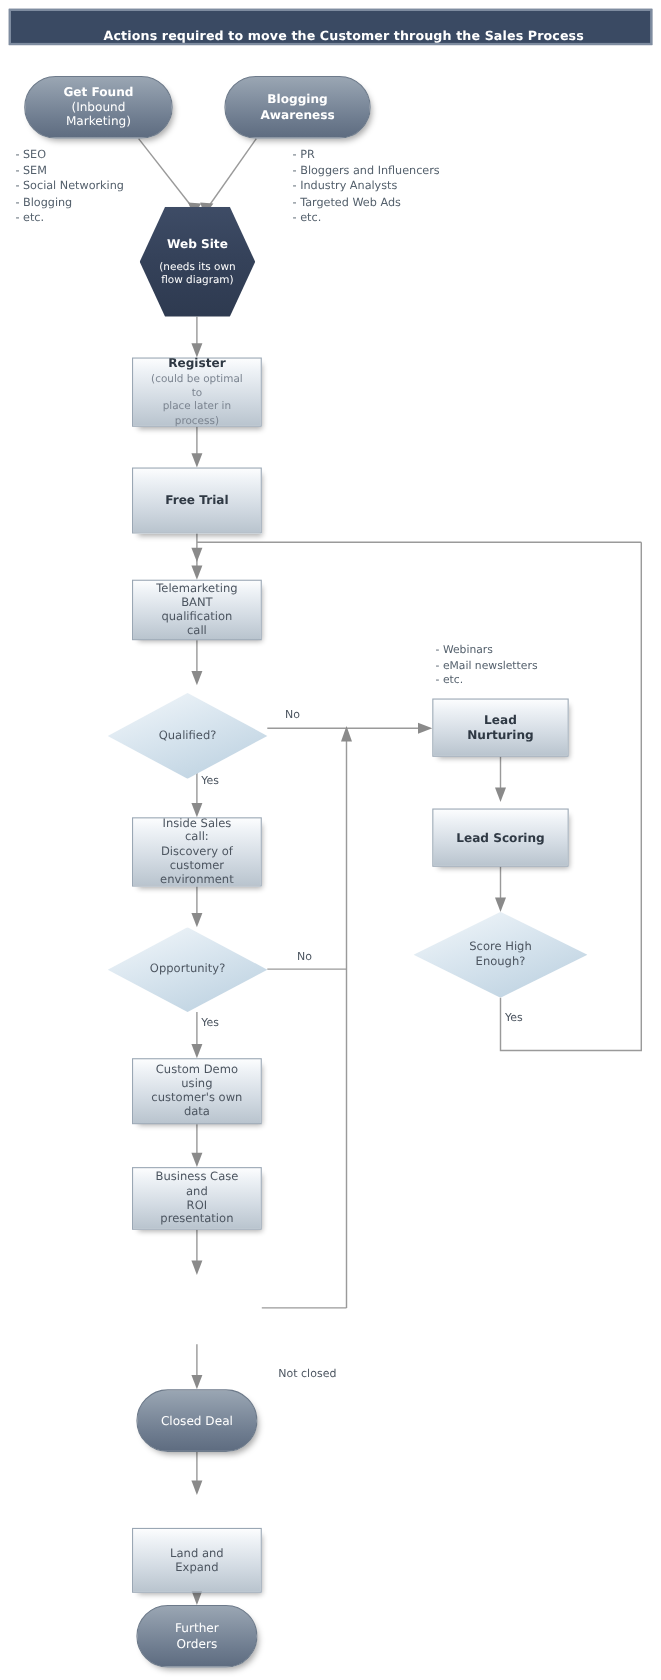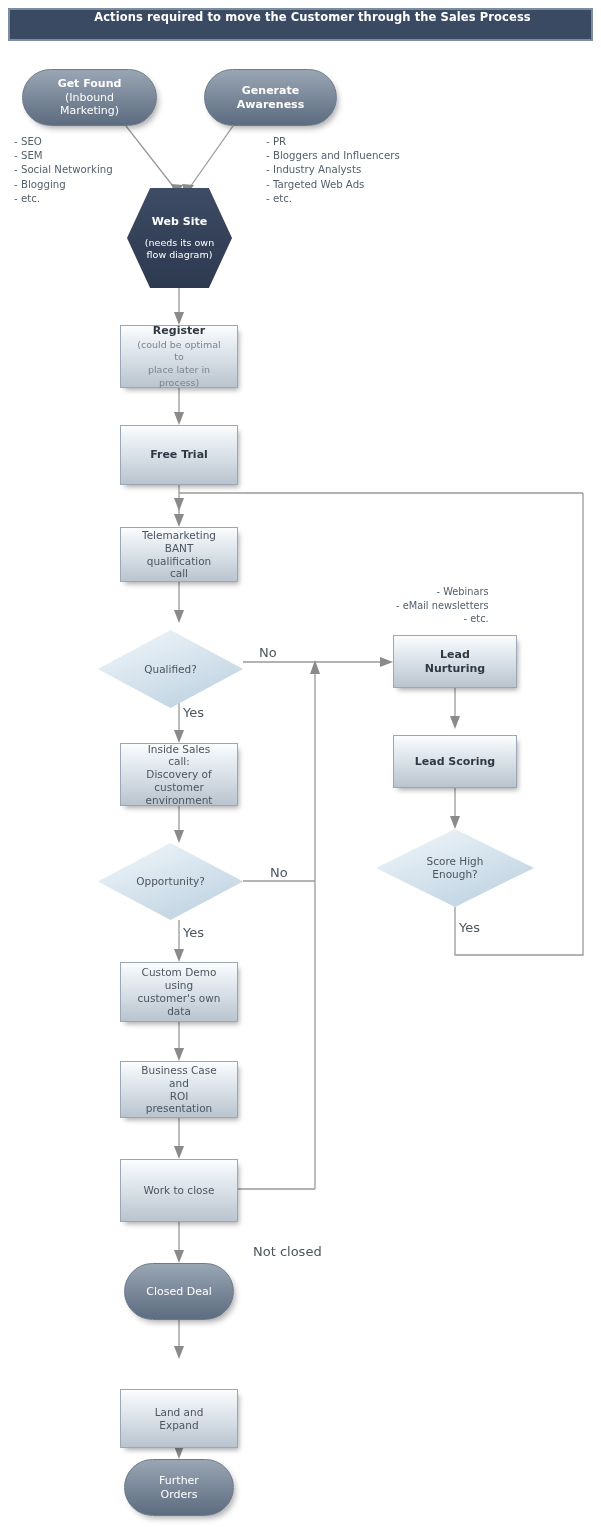--- a/index.html
+++ b/index.html
@@ -6,21 +6,21 @@
   html,body{margin:0;padding:0;background:#ffffff;}
   body{font-family:"DejaVu Sans","Liberation Sans",sans-serif;}
   #canvas{position:relative;width:601px;height:1527px;background:#ffffff;overflow:hidden;}
 
   
   .title-bar{
     position:absolute;left:8px;top:8px;width:585px;height:33px;
     background:#3a4a63;
     border:2px solid #7e8ca0;
     box-sizing:border-box;
-    display:flex;align-items:flex-start;justify-content:center;padding-left:24px;
+    display:flex;align-items:flex-end;justify-content:center;padding-left:24px;
   }
   .title-bar span{
     color:#ffffff;font-size:11.5px;font-weight:bold;letter-spacing:.1px;
     font-family:"DejaVu Sans","Liberation Sans",sans-serif;
   }
 
   
   .node{position:absolute;box-sizing:border-box;display:flex;align-items:center;
         justify-content:center;text-align:center;line-height:1.22;}
   .node .lbl{display:block;width:100%;padding:0 16px;}
@@ -59,24 +59,24 @@
   
   .dec{
     background:linear-gradient(160deg,#f4f8fb 0%,#dbe7f0 40%,#b8cede 100%);
     color:#4c5560;font-size:10.5px;
     clip-path:polygon(50% 0%,100% 50%,50% 100%,0% 50%);
     filter:drop-shadow(3px 4px 4px rgba(0,0,0,.30));
   }
 
   
   .bullets{position:absolute;color:#54606c;font-size:10.2px;line-height:14.2px;white-space:pre;}
-  .bullets.small{font-size:9.8px;line-height:13.6px;text-align:right;}
-
-  
-  .elabel{position:absolute;color:#4c5560;font-size:13px;background:transparent;white-space:nowrap;}
+  .bullets.small{font-size:9.8px;line-height:13.6px;}
+
+  
+  .elabel{position:absolute;color:#4c5560;font-size:10px;background:transparent;white-space:nowrap;}
 
   
   svg.wires{position:absolute;left:0;top:0;width:601px;height:1527px;pointer-events:none;}
   svg.wires path,svg.wires line{fill:none;stroke:#9a9a9a;stroke-width:1.3;}
   svg.wires .arrowhead{fill:#8a8a8a;stroke:none;}
 </style>
 </head>
 <body>
 
 <div id="canvas">
@@ -154,21 +154,21 @@
 
   <div class="node term bold" style="left:22px;top:69px;width:135px;height:57px;">
     <span class="lbl">
       <span>Get Found</span><br>
       <span class="sub">(Inbound Marketing)</span>
     </span>
   </div>
 
   <div class="node term bold" style="left:204px;top:69px;width:133px;height:57px;">
     <span class="lbl">
-      <span>Generate</span><br>
+      <span>Blogging</span><br>
       <span>Awareness</span>
     </span>
   </div>
 
   <div class="bullets" style="left:14px;top:135px;">- SEO
 - SEM
 - Social Networking
 - Blogging
 - etc.</div>
 
@@ -234,23 +234,20 @@
     </span>
   </div>
 
   <div class="node proc" style="left:120px;top:1061px;width:118px;height:57px;">
     <span class="lbl">
       <span>Business Case and</span><br>
       <span>ROI presentation</span>
     </span>
   </div>
 
-  <div class="node proc" style="left:120px;top:1159px;width:118px;height:63px;">
-    <span class="lbl">Work to close</span>
-  </div>
   <div class="elabel" style="left:252px;top:1244px;background:#ffffff;padding:0 1px;">Not closed</div>
 
   <div class="node term" style="left:124px;top:1263px;width:110px;height:57px;">
     <span class="lbl">Closed Deal</span>
   </div>
 
   <div class="node proc" style="left:120px;top:1389px;width:118px;height:59px;">
     <span class="lbl">Land and Expand</span>
   </div>
 

